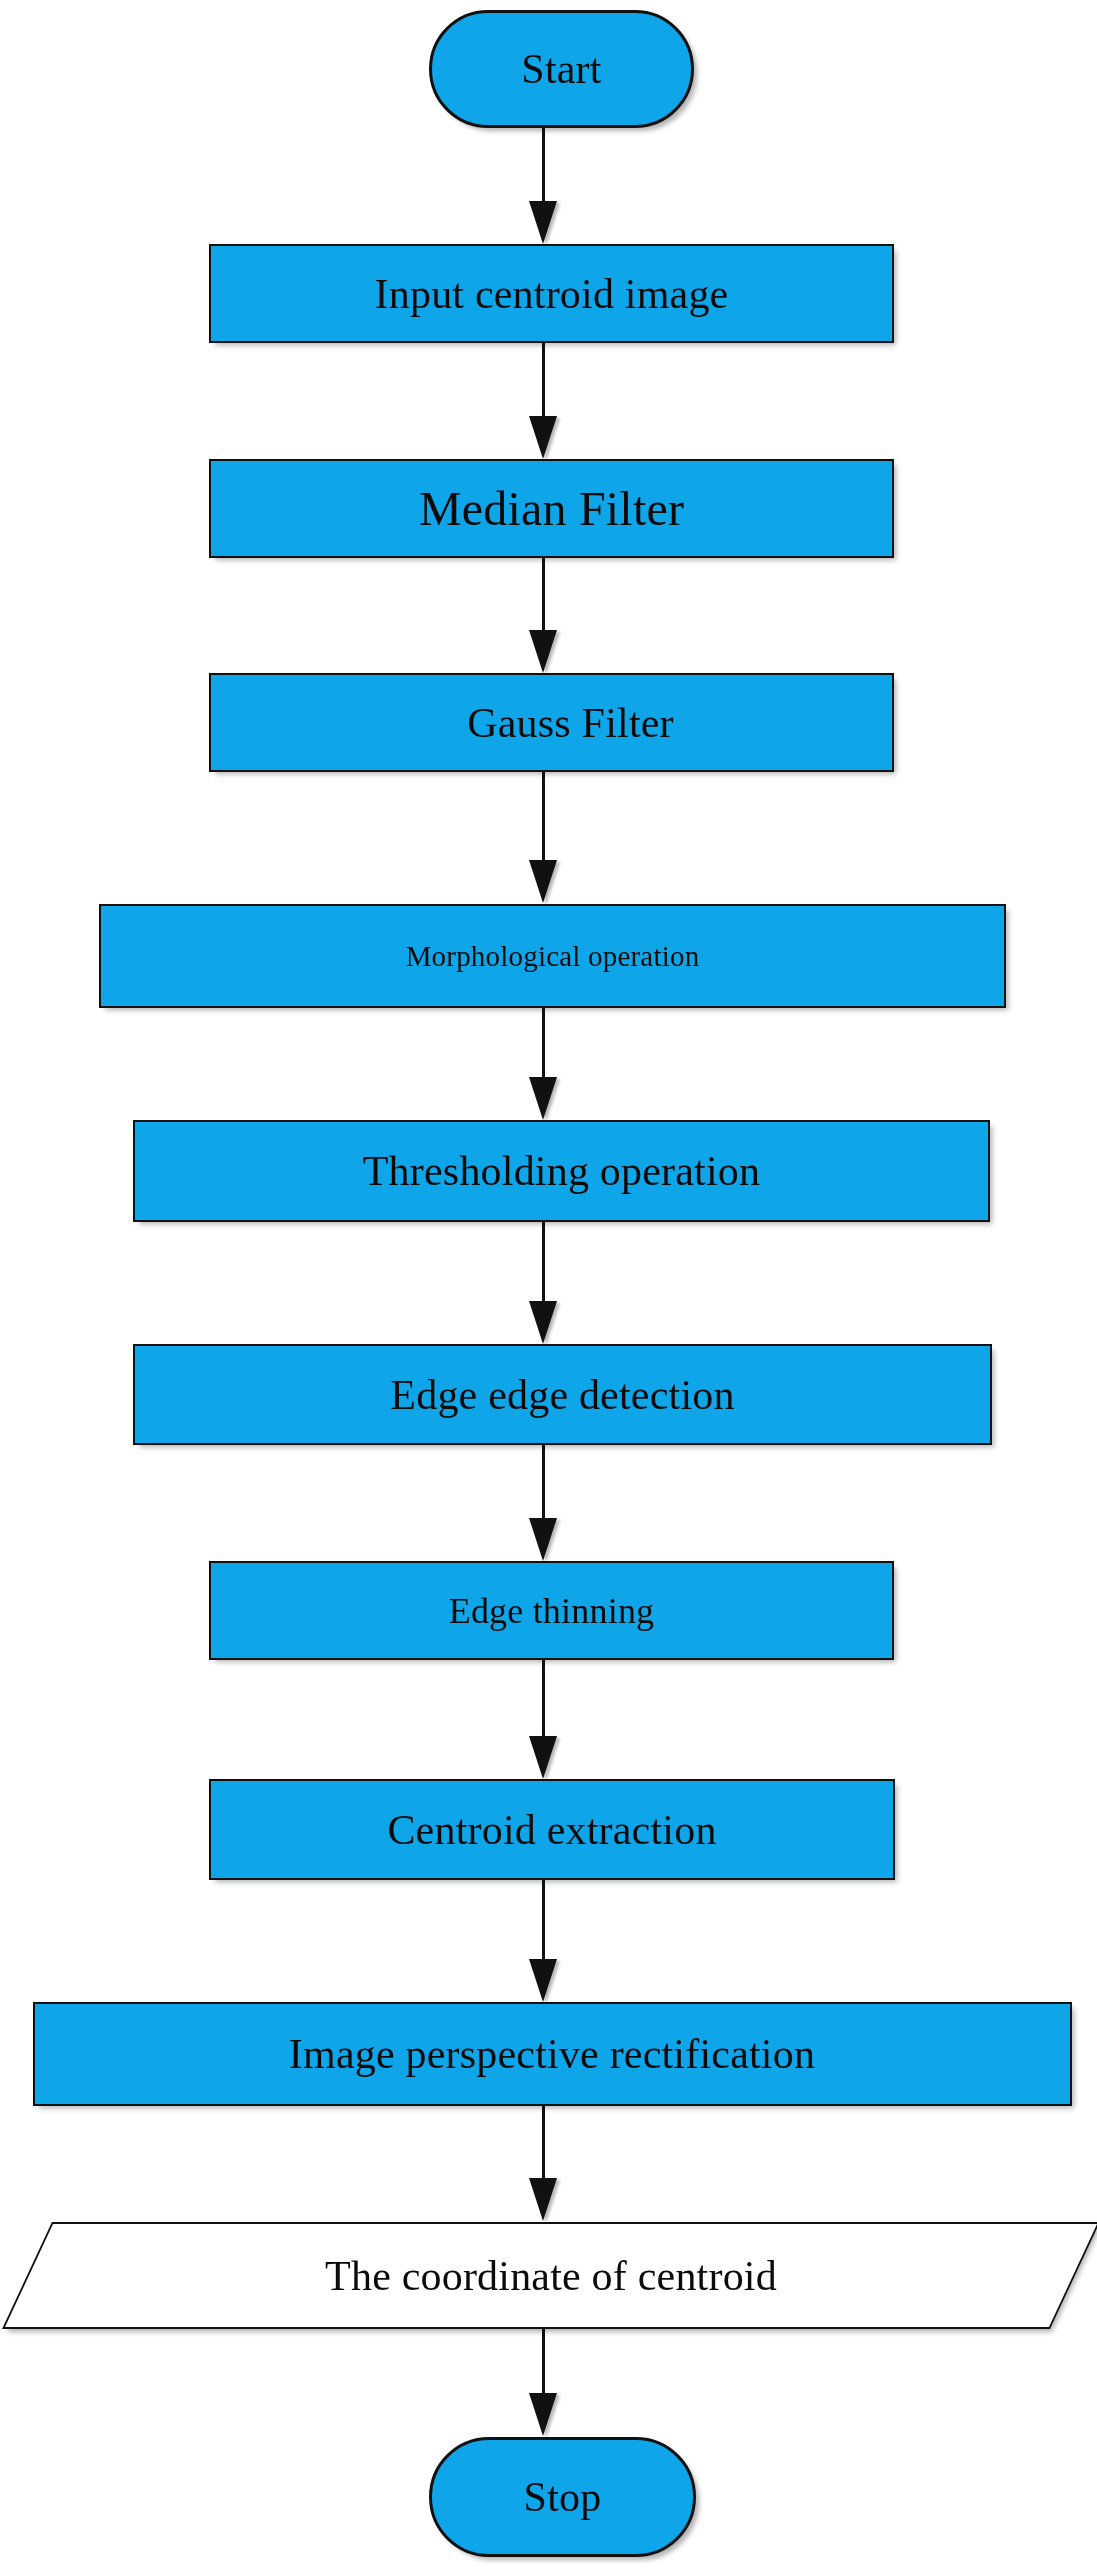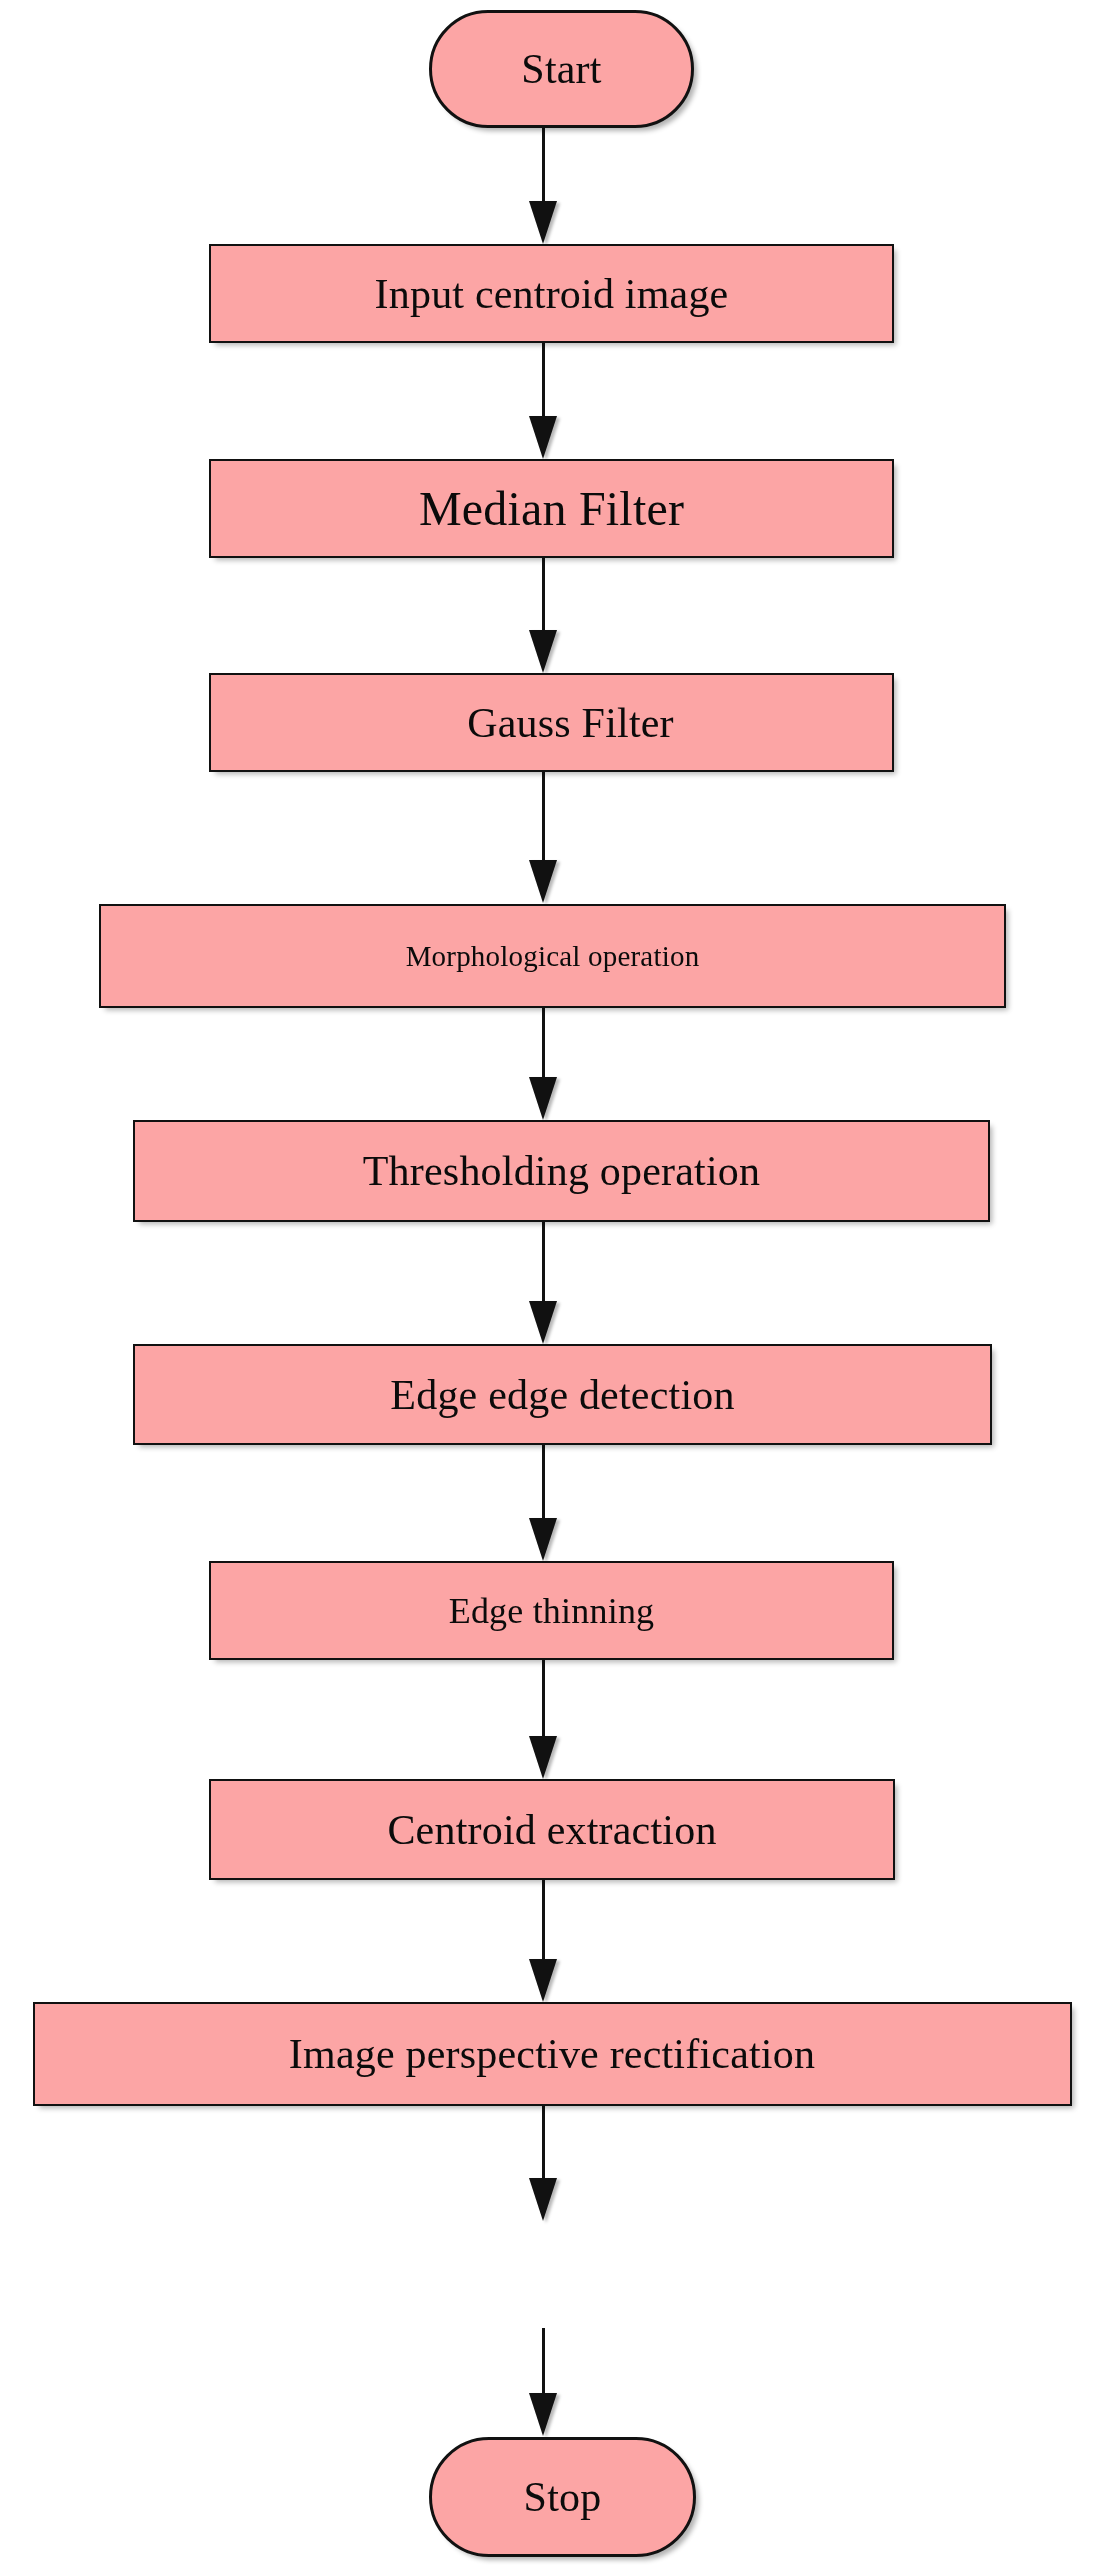--- a/index.html
+++ b/index.html
@@ -18,21 +18,21 @@
   #flowchart {
     position: absolute;
     inset: 0;
     width: 1098px;
     height: 2576px;
   }
 
   .node {
     position: absolute;
     box-sizing: border-box;
-    background: #fca5a5;
+    background: #0ea5e9;
     border: 2.3px solid #111111;
     display: flex;
     align-items: center;
     justify-content: center;
     color: #0b0b0b;
     letter-spacing: 0.2px;
     white-space: nowrap;
     box-shadow: 4.6px 4.6px 5.4px -1.5px rgba(0,0,0,0.30);
   }
 
@@ -166,17 +166,21 @@
     </div>
     <div class="node process" style="left: 209px; top: 1561px; width: 685px; height: 99px;">
       <span class="label" style="font-size: 36px;">Edge thinning</span>
     </div>
     <div class="node process" style="left: 32.5px; top: 2002px; width: 1039px; height: 104px;">
       <span class="label" style="font-size: 42px;">Image perspective rectification</span>
     </div>
     <div class="node process" style="left: 209px; top: 1779px; width: 686px; height: 101px;">
       <span class="label" style="font-size: 42px;">Centroid extraction</span>
     </div>
+    <div class="node data" style="left: 27px; top: 2222px; width: 1048px; height: 107px;">
+      <div class="skewbox"></div>
+      <span class="label" style="font-size: 42px;">The coordinate of centroid</span>
+    </div>
     <div class="node terminator" style="left: 429px; top: 2437px; width: 267px; height: 120px;">
       <span class="label" style="font-size: 42px;">Stop</span>
     </div>
   </div>
 
 
 </body></html>

